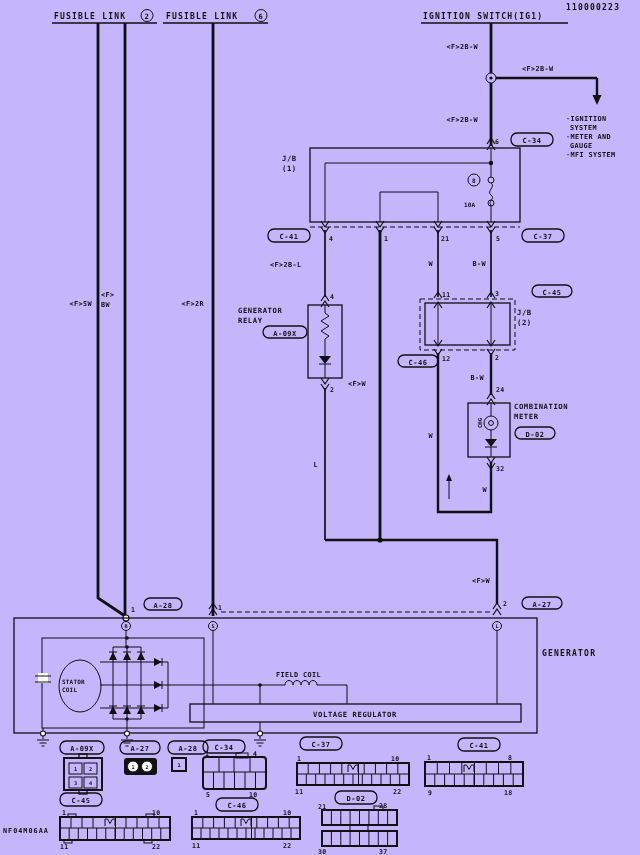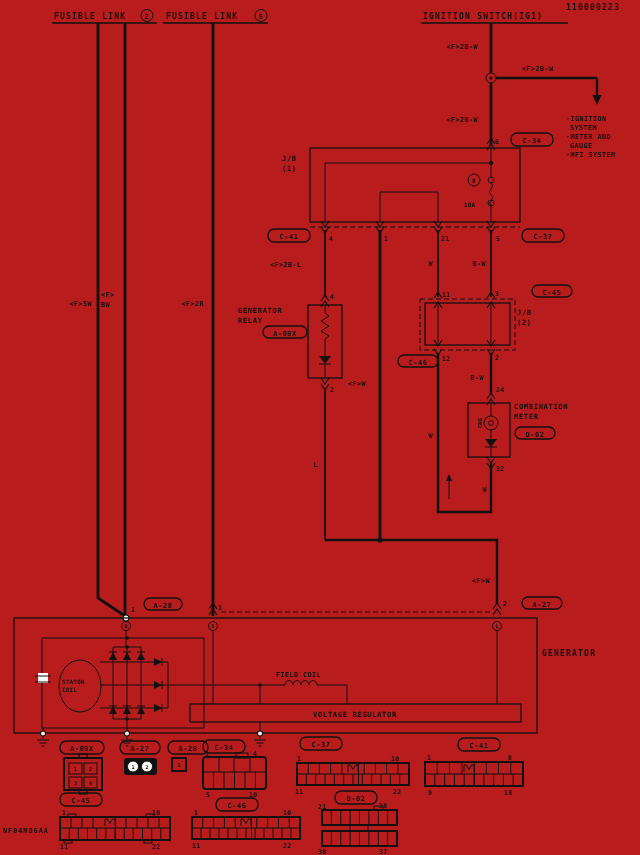--- a/index.html
+++ b/index.html
@@ -1,16 +1,16 @@
 <!DOCTYPE html>
 <html><head>
 <meta charset="utf-8">
 <style>
   html,body { margin:0; padding:0; background:#ffffff; }
-  .page { width:640px; height:855px; background:#b91c1c; position:relative; overflow:hidden; }
+  .page { width:640px; height:855px; background:#c4b5fd; position:relative; overflow:hidden; }
   svg { font-family:"DejaVu Sans Mono", monospace; font-weight:bold; }
   svg text { fill:#111; }
   .t8  { font-size:8px;  letter-spacing:1.2px; }
   .t7  { font-size:7.2px; letter-spacing:0.6px; }
   .t68 { font-size:6.8px; letter-spacing:0.4px; }
   .t65 { font-size:6.5px; letter-spacing:0.3px; }
   .t6  { font-size:6px;   letter-spacing:0.2px; }
   .t55 { font-size:5.5px; letter-spacing:0; }
   .t5  { font-size:5.2px; letter-spacing:0; }
   .pill-t { font-size:7px; letter-spacing:0.5px; text-anchor:middle; }

